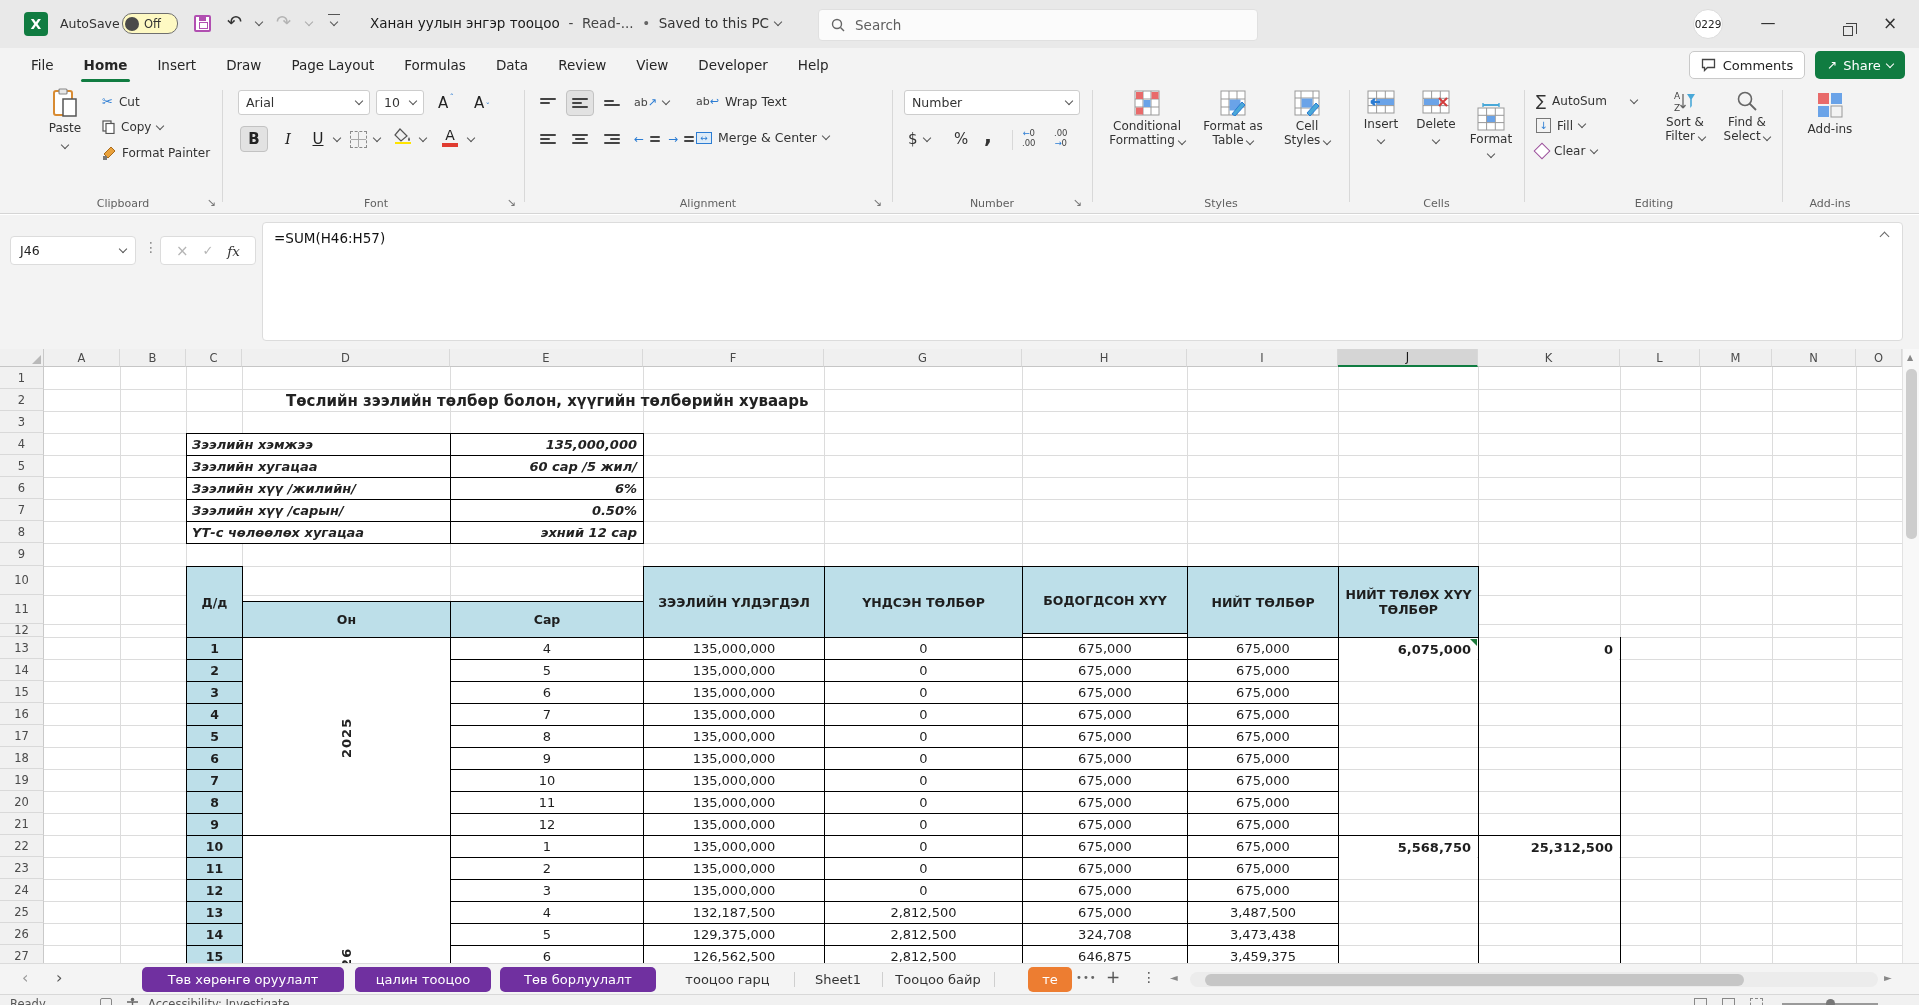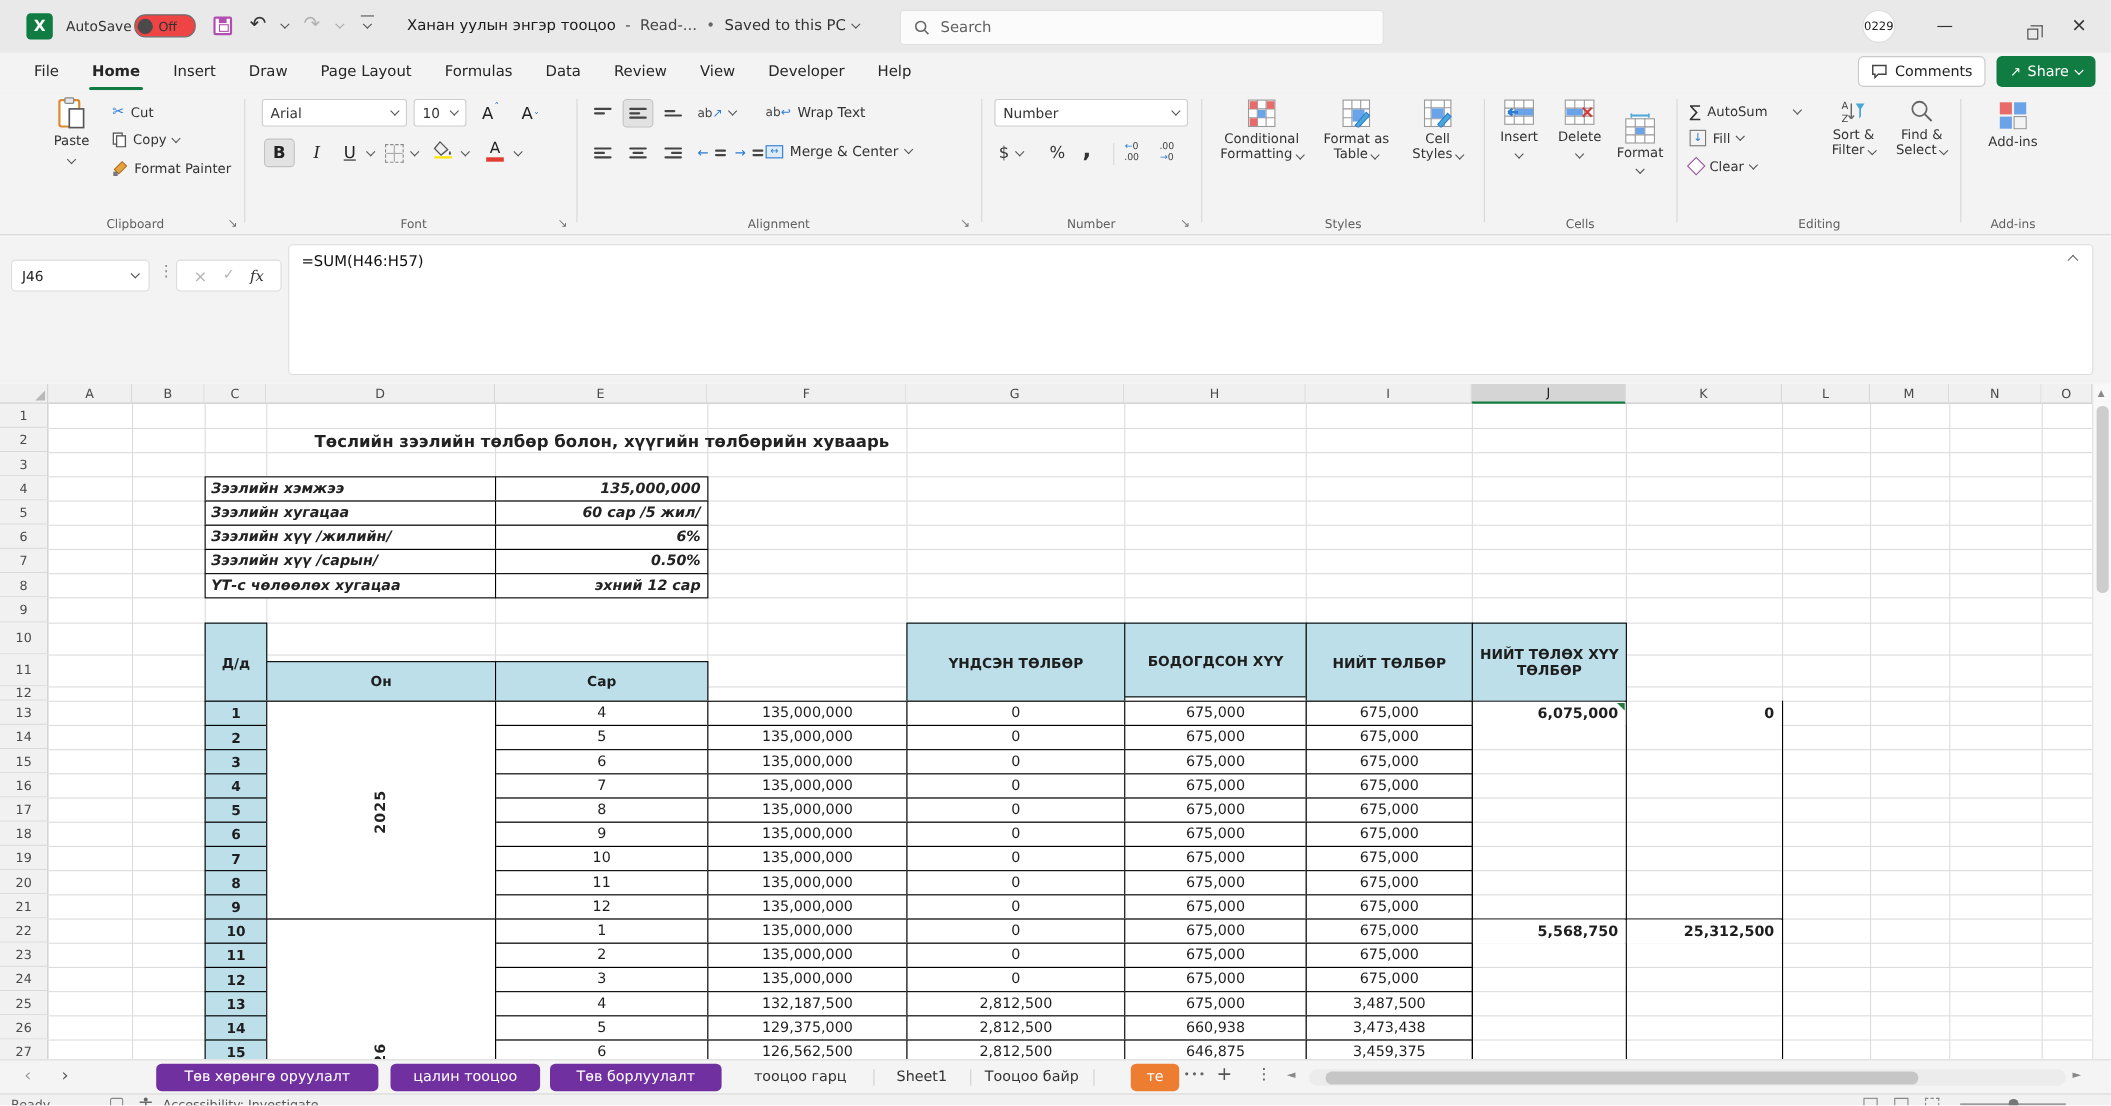--- a/index.html
+++ b/index.html
@@ -29,21 +29,21 @@
 .gsep{position:absolute;top:8px;height:112px;width:1px;background:#d8d8d8}
 .tbtn{display:flex;align-items:center;justify-content:center}
 .stack{display:inline-flex;flex-direction:column;gap:2px}
 .stack i{display:block;height:2px;background:#444;border-radius:1px}
 .fontbtn{position:absolute;width:28px;height:26px;display:flex;align-items:center;justify-content:center;font-size:15px;color:#222}
 
 .floppy{display:inline-block;width:17px;height:17px;border:2px solid #b14fb1;border-radius:2px;position:relative;background:#fff}
 .floppy::before{content:"";position:absolute;left:3px;top:-1px;width:7px;height:5px;background:#b14fb1}
 .floppy::after{content:"";position:absolute;left:3px;bottom:1px;width:7px;height:5px;border:1.5px solid #b14fb1}
 
-.toggle{display:inline-flex;align-items:center;width:56px;height:21px;border:1px solid #6f6f6f;border-radius:10px;background:#ef4444;padding:2px;gap:5px}
+.toggle{display:inline-flex;align-items:center;width:56px;height:21px;border:1px solid #6f6f6f;border-radius:10px;background:#fef9c3;padding:2px;gap:5px}
 .knob{width:14px;height:14px;border-radius:50%;background:#4a4a4a}
 
 .winbtn{width:30px;text-align:center;font-size:15px;color:#333}
 .restore{display:inline-block;width:10px;height:10px;border:1.2px solid #444;position:relative;background:#e9e9e9}
 .restore::before{content:"";position:absolute;left:2px;top:-4px;width:10px;height:10px;border:1.2px solid #444;border-bottom:none;border-left:none}
 
 .colhdr{position:absolute;top:0;height:18px;background:#f0f0f0;border-right:1px solid #d9d9d9;border-bottom:1px solid #c6c6c6;font-size:11.5px;color:#4a4a4a;display:flex;align-items:center;justify-content:center}
 .colhdr.selected{background:#d5d5d5;border-bottom:2px solid #107C41;color:#1a1a1a}
 .rowhdr{position:absolute;left:0;width:44px;background:#f1f1f1;border-right:1px solid #c9c9c9;border-bottom:1px solid #d9d9d9;font-size:11.5px;color:#4a4a4a;display:flex;align-items:center;justify-content:center}
 .gl{position:absolute;background:#dcdcdc}
@@ -521,20 +521,21 @@
     <div class="pcell" style="position: absolute; left: 450px; top: 106px; width: 194px; height: 23px; justify-content: flex-end; padding-right: 6px;">60 сар /5 жил/</div>
     <div class="pcell" style="position: absolute; left: 186px; top: 128px; width: 265px; height: 23px; padding-left: 5px;">Зээлийн хүү /жилийн/</div>
     <div class="pcell" style="position: absolute; left: 450px; top: 128px; width: 194px; height: 23px; justify-content: flex-end; padding-right: 6px;">6%</div>
     <div class="pcell" style="position: absolute; left: 186px; top: 150px; width: 265px; height: 23px; padding-left: 5px;">Зээлийн хүү /сарын/</div>
     <div class="pcell" style="position: absolute; left: 450px; top: 150px; width: 194px; height: 23px; justify-content: flex-end; padding-right: 6px;">0.50%</div>
     <div class="pcell" style="position: absolute; left: 186px; top: 172px; width: 265px; height: 23px; padding-left: 5px;">ҮТ-с чөлөөлөх хугацаа</div>
     <div class="pcell" style="position: absolute; left: 450px; top: 172px; width: 194px; height: 23px; justify-content: flex-end; padding-right: 6px;">эхний 12 сар</div>
     <div class="cell hcell" style="position: absolute; left: 186px; top: 217px; width: 57px; height: 72px; padding: 0px 4px; background: rgb(189, 223, 233);">Д/д</div>
     <div class="cell hcell" style="position: absolute; left: 242px; top: 252px; width: 209px; height: 37px; padding: 0px 4px; background: rgb(189, 223, 233);">Он</div>
     <div class="cell hcell" style="position: absolute; left: 450px; top: 252px; width: 194px; height: 37px; padding: 0px 4px; background: rgb(189, 223, 233);">Сар</div>
+    <div class="cell hcell" style="position: absolute; left: 643px; top: 217px; width: 182px; height: 72px; padding: 0px 4px; background: rgb(189, 223, 233);">ЗЭЭЛИЙН ҮЛДЭГДЭЛ</div>
     <div class="cell hcell" style="position: absolute; left: 824px; top: 217px; width: 199px; height: 72px; padding: 0px 4px; background: rgb(189, 223, 233);">ҮНДСЭН ТӨЛБӨР</div>
     <div class="cell hcell" style="position: absolute; left: 1022px; top: 217px; width: 166px; height: 68px; padding: 0px 4px; background: rgb(189, 223, 233);">БОДОГДСОН ХҮҮ</div>
     <div class="cell hcell" style="position: absolute; left: 1187px; top: 217px; width: 152px; height: 72px; padding: 0px 4px; background: rgb(189, 223, 233);">НИЙТ ТӨЛБӨР</div>
     <div class="cell hcell" style="position: absolute; left: 1338px; top: 217px; width: 141px; height: 72px; padding: 0px 4px; background: rgb(189, 223, 233);">НИЙТ ТӨЛӨХ ХҮҮ ТӨЛБӨР</div>
     <div class="cell" style="position: absolute; left: 186px; top: 288px; width: 57px; height: 23px; background: rgb(189, 223, 233); font-weight: bold; font-size: 12.5px;">1</div>
     <div class="cell" style="position: absolute; left: 450px; top: 288px; width: 194px; height: 23px;">4</div>
     <div class="cell" style="position: absolute; left: 643px; top: 288px; width: 182px; height: 23px;">135,000,000</div>
     <div class="cell" style="position: absolute; left: 824px; top: 288px; width: 199px; height: 23px;">0</div>
     <div class="cell" style="position: absolute; left: 1022px; top: 288px; width: 166px; height: 23px;">675,000</div>
     <div class="cell" style="position: absolute; left: 1187px; top: 288px; width: 152px; height: 23px;">675,000</div>
@@ -607,21 +608,21 @@
     <div class="cell" style="position: absolute; left: 186px; top: 552px; width: 57px; height: 23px; background: rgb(189, 223, 233); font-weight: bold; font-size: 12.5px;">13</div>
     <div class="cell" style="position: absolute; left: 450px; top: 552px; width: 194px; height: 23px;">4</div>
     <div class="cell" style="position: absolute; left: 643px; top: 552px; width: 182px; height: 23px;">132,187,500</div>
     <div class="cell" style="position: absolute; left: 824px; top: 552px; width: 199px; height: 23px;">2,812,500</div>
     <div class="cell" style="position: absolute; left: 1022px; top: 552px; width: 166px; height: 23px;">675,000</div>
     <div class="cell" style="position: absolute; left: 1187px; top: 552px; width: 152px; height: 23px;">3,487,500</div>
     <div class="cell" style="position: absolute; left: 186px; top: 574px; width: 57px; height: 23px; background: rgb(189, 223, 233); font-weight: bold; font-size: 12.5px;">14</div>
     <div class="cell" style="position: absolute; left: 450px; top: 574px; width: 194px; height: 23px;">5</div>
     <div class="cell" style="position: absolute; left: 643px; top: 574px; width: 182px; height: 23px;">129,375,000</div>
     <div class="cell" style="position: absolute; left: 824px; top: 574px; width: 199px; height: 23px;">2,812,500</div>
-    <div class="cell" style="position: absolute; left: 1022px; top: 574px; width: 166px; height: 23px;">660,938</div>
+    <div class="cell" style="position: absolute; left: 1022px; top: 574px; width: 166px; height: 23px;">324,708</div>
     <div class="cell" style="position: absolute; left: 1187px; top: 574px; width: 152px; height: 23px;">3,473,438</div>
     <div class="cell" style="position: absolute; left: 186px; top: 596px; width: 57px; height: 23px; background: rgb(189, 223, 233); font-weight: bold; font-size: 12.5px;">15</div>
     <div class="cell" style="position: absolute; left: 450px; top: 596px; width: 194px; height: 23px;">6</div>
     <div class="cell" style="position: absolute; left: 643px; top: 596px; width: 182px; height: 23px;">126,562,500</div>
     <div class="cell" style="position: absolute; left: 824px; top: 596px; width: 199px; height: 23px;">2,812,500</div>
     <div class="cell" style="position: absolute; left: 1022px; top: 596px; width: 166px; height: 23px;">646,875</div>
     <div class="cell" style="position: absolute; left: 1187px; top: 596px; width: 152px; height: 23px;">3,459,375</div>
     <div style="position: absolute; left: 242px; top: 288px; width: 209px; height: 199px; background: rgb(255, 255, 255); border-width: 1px; border-style: solid; border-color: rgb(0, 0, 0); overflow: hidden;">
       <div class="vtext" style="position: absolute; top: 0px; height: 199px; left: 0px; right: 0px; display: flex; align-items: center; justify-content: center;">2025</div>
     </div>

